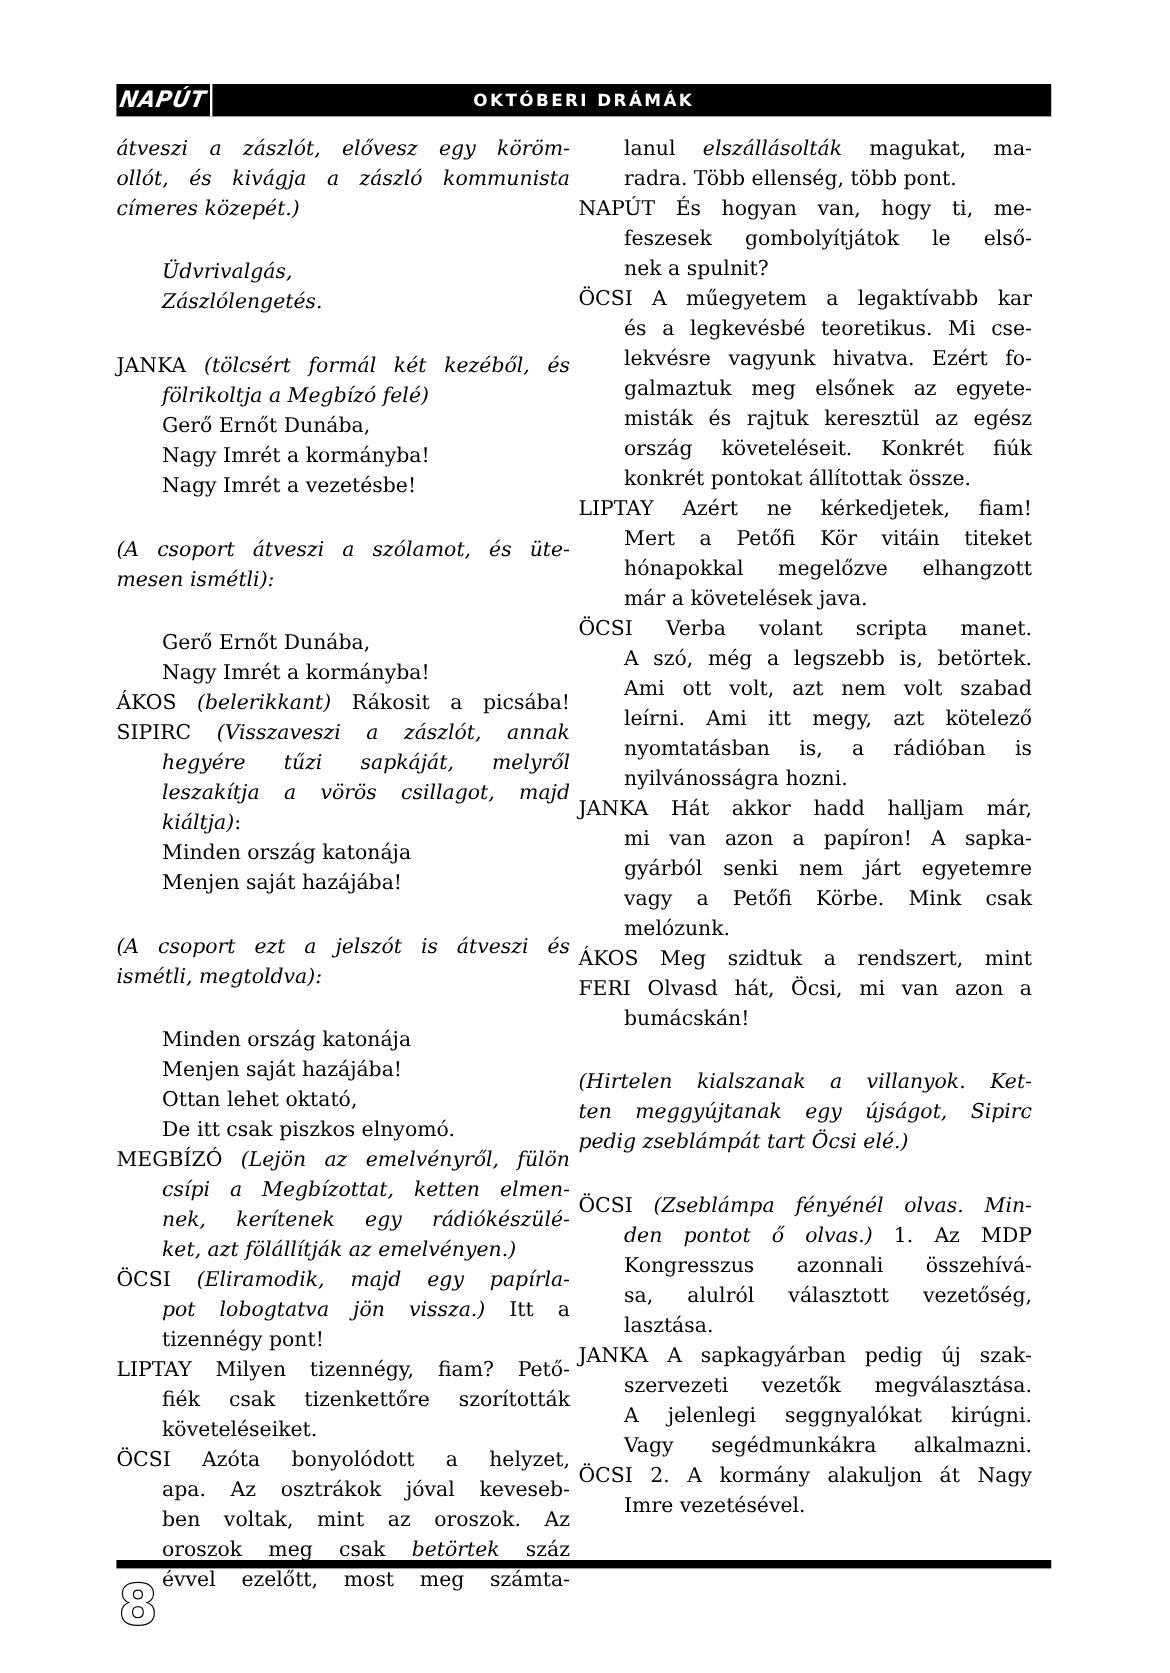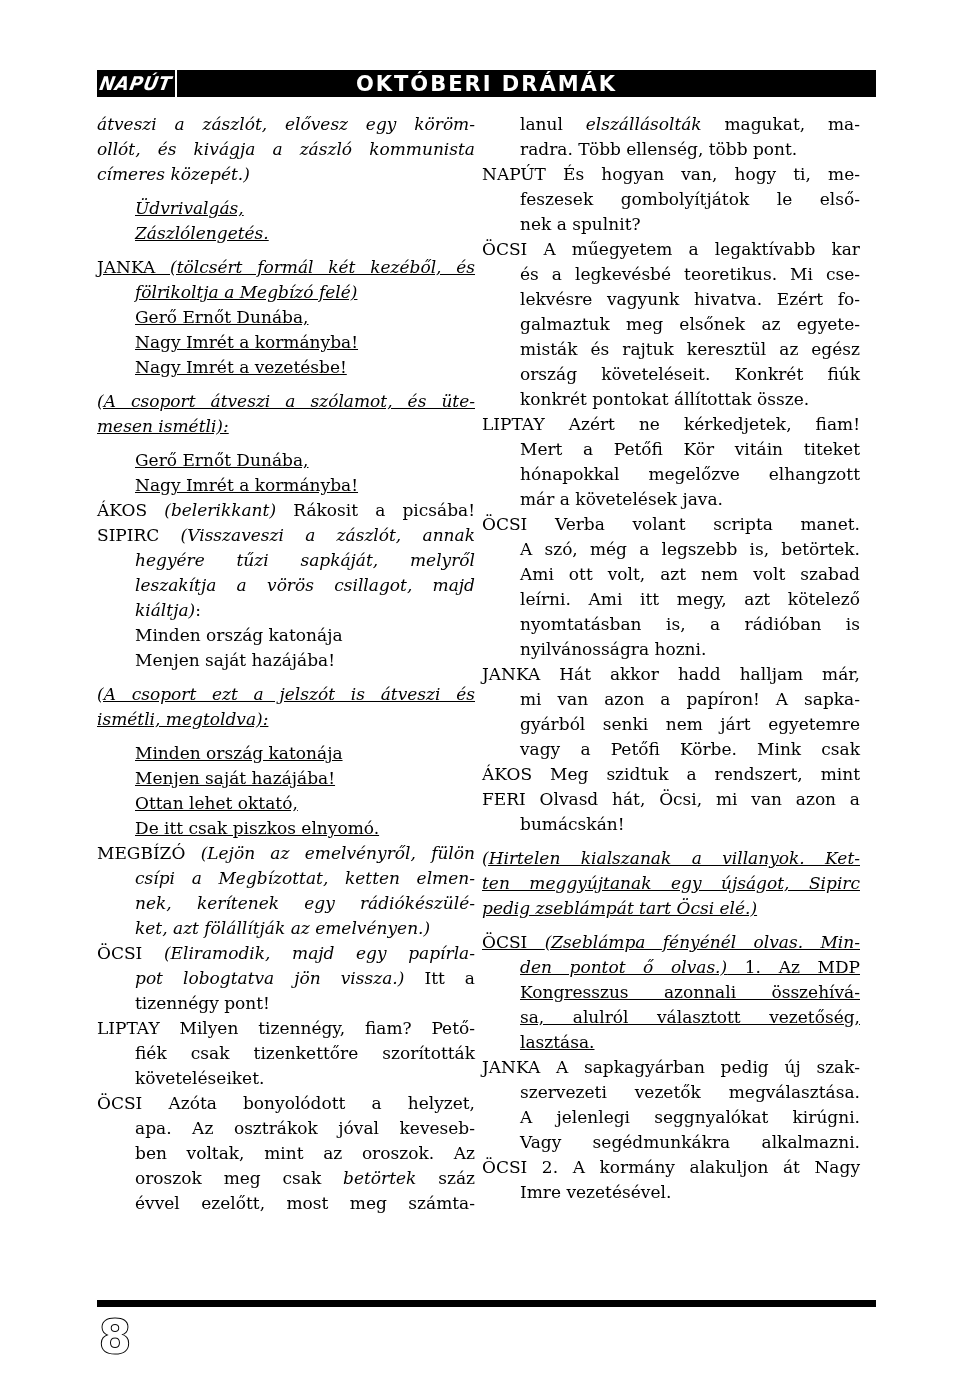--- a/index.html
+++ b/index.html
@@ -38,35 +38,35 @@
     letter-spacing: 0.5px;
   }
   .header-title {
     position: absolute;
     left: 0; right: 0; top: 0;
     height: 43px; line-height: 28px;
     text-align: center;
     color: #ffffff;
     font-family: "DejaVu Sans", sans-serif;
     font-weight: 800;
-    font-size: 21px;
+    font-size: 14px;
     letter-spacing: 2px;
   }
 
   
   .columns {
     position: absolute;
     left: 97px; top: 112px;
     width: 779px;
     display: flex;
     gap: 7px;
   }
   .col { width: 378px; }
   .blk { margin: 0; }
-  .blk.gap { margin-top: 9px; text-decoration: underline; }
+  .blk.gap { margin-top: 28px; }
   .ln {
     font-size: 17px;
     line-height: 25px;
     text-align: left;
   }
   .ln.ind { padding-left: 38px; }
   .ln.j { text-align: justify; text-align-last: justify; }
   .it { font-style: italic; }
 
   
@@ -201,20 +201,21 @@
           <div class="ln ind j"><span>Ami ott volt, azt nem volt szabad</span></div>
           <div class="ln ind j"><span>leírni. Ami itt megy, azt kötelező</span></div>
           <div class="ln ind j"><span>nyomtatásban is, a rádióban is</span></div>
           <div class="ln ind"><span>nyilvánosságra hozni.</span></div>
         </div>
         <div class="blk">
           <div class="ln j"><span>JANKA Hát akkor hadd halljam már,</span></div>
           <div class="ln ind j"><span>mi van azon a papíron! A sapka-</span></div>
           <div class="ln ind j"><span>gyárból senki nem járt egyetemre</span></div>
           <div class="ln ind j"><span>vagy a Petőfi Körbe. Mink csak</span></div>
+          <div class="ln ind"><span>melózunk.</span></div>
         </div>
         <div class="blk">
           <div class="ln j"><span>ÁKOS Meg szidtuk a rendszert, mint</span></div>
         </div>
         <div class="blk">
           <div class="ln j"><span>FERI Olvasd hát, Öcsi, mi van azon a</span></div>
           <div class="ln ind"><span>bumácskán!</span></div>
         </div>
         <div class="blk gap">
           <div class="ln j"><span class="it">(Hirtelen kialszanak a villanyok. Ket-</span></div>

